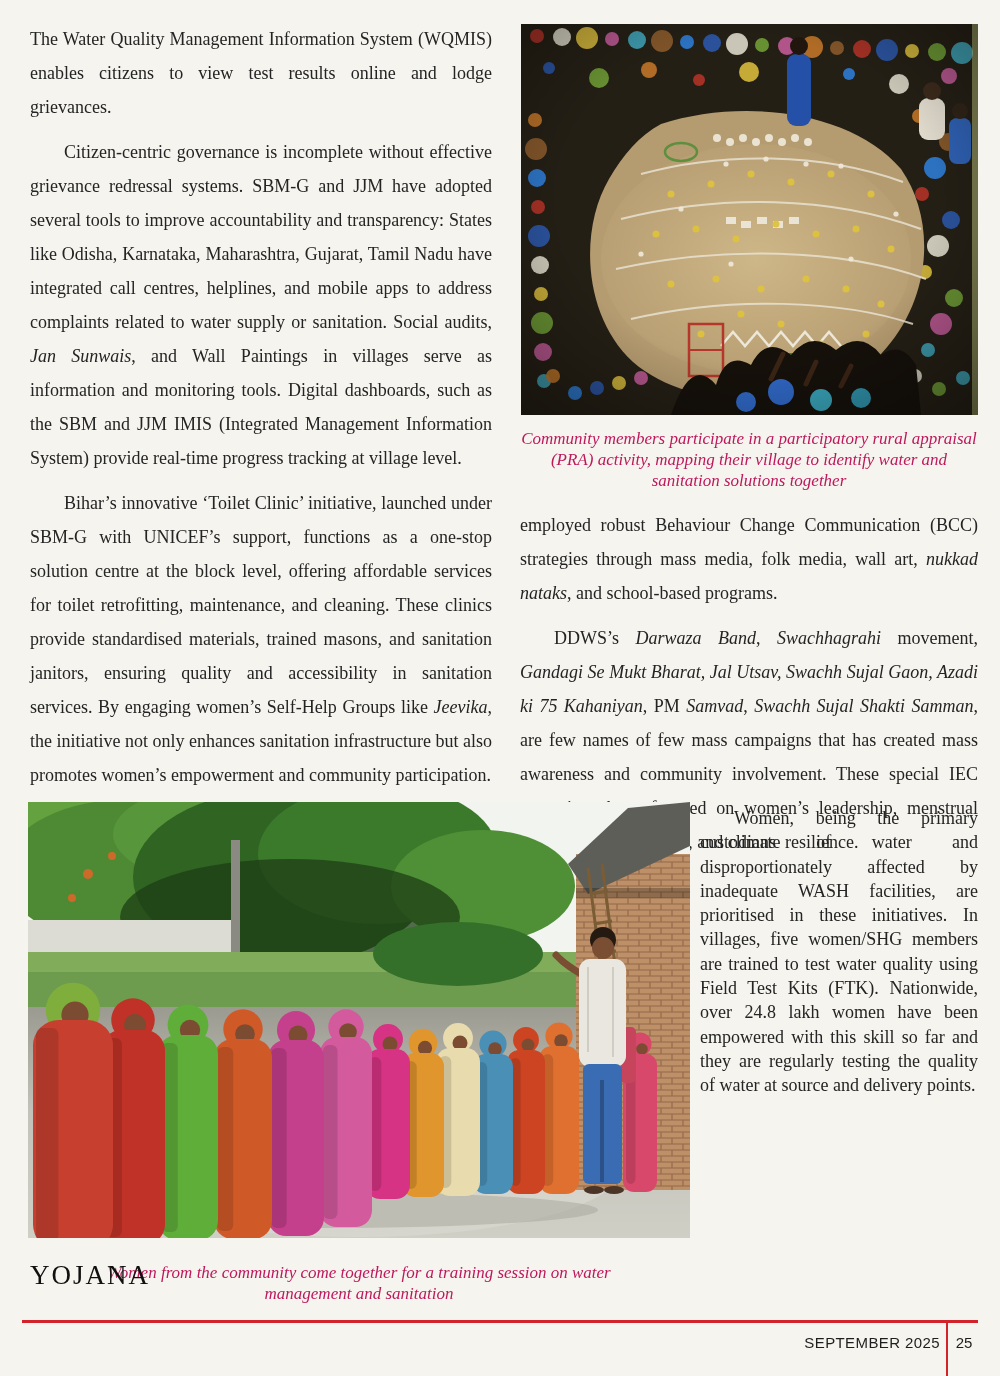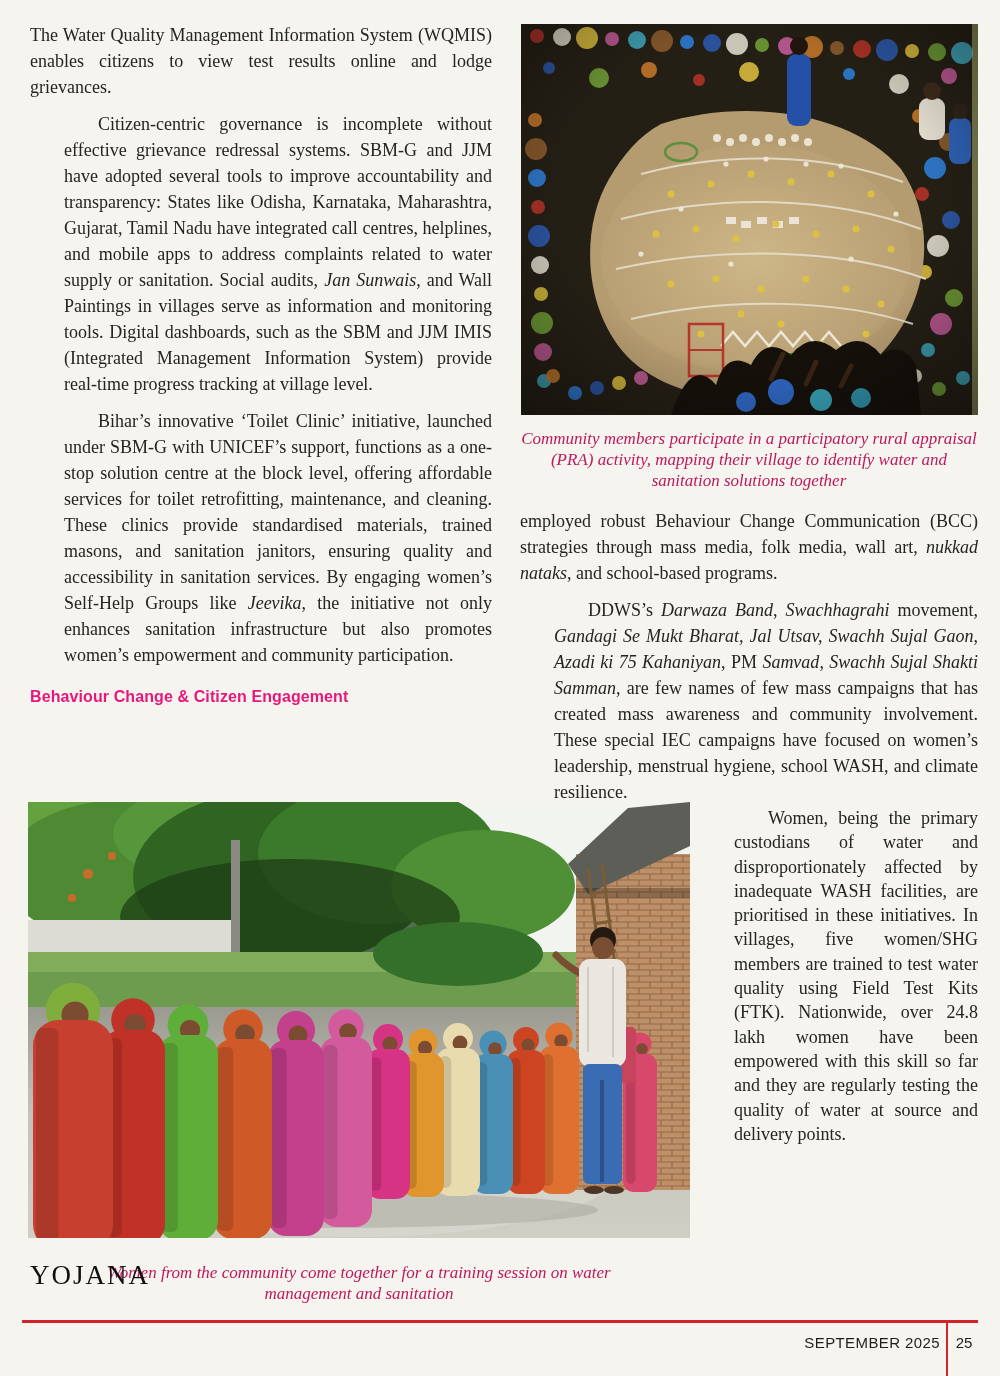--- a/index.html
+++ b/index.html
@@ -2,22 +2,22 @@
 <html lang="en"><head>
 <meta charset="utf-8">
 <style>
   html,body{margin:0;padding:0;}
   body{
     width:1000px;height:1376px;position:relative;overflow:hidden;
     background:#f6f4ee;
     font-family:"Liberation Serif", serif;
     color:#242424;
   }
-  .body-text p{margin:0 0 11px;text-align:justify;font-size:18px;line-height:26px;}
-  p.indent{text-indent:34px;margin-left:34px;}
+  .body-text p{margin:0 0 11px;text-align:justify;font-size:18px;line-height:34px;}
+  p.indent{text-indent:34px;}
   h2.section{
     font-family:"Liberation Sans", sans-serif;font-weight:bold;
     color:#e8177c;font-size:16px;margin:20px 0 9px;letter-spacing:0.1px;
   }
   #left-col{position:absolute;left:30px;top:22px;width:462px;}
   #photo-top{position:absolute;left:521px;top:24px;width:457px;height:391px;}
   #caption1{position:absolute;left:520px;top:428px;width:458px;}
   .caption{font-style:italic;font-size:17px;line-height:21px;text-align:center;color:#be185d;}
   #right-col{position:absolute;left:520px;top:508px;width:458px;}
   #photo-bottom{position:absolute;left:28px;top:802px;width:662px;height:436px;}

